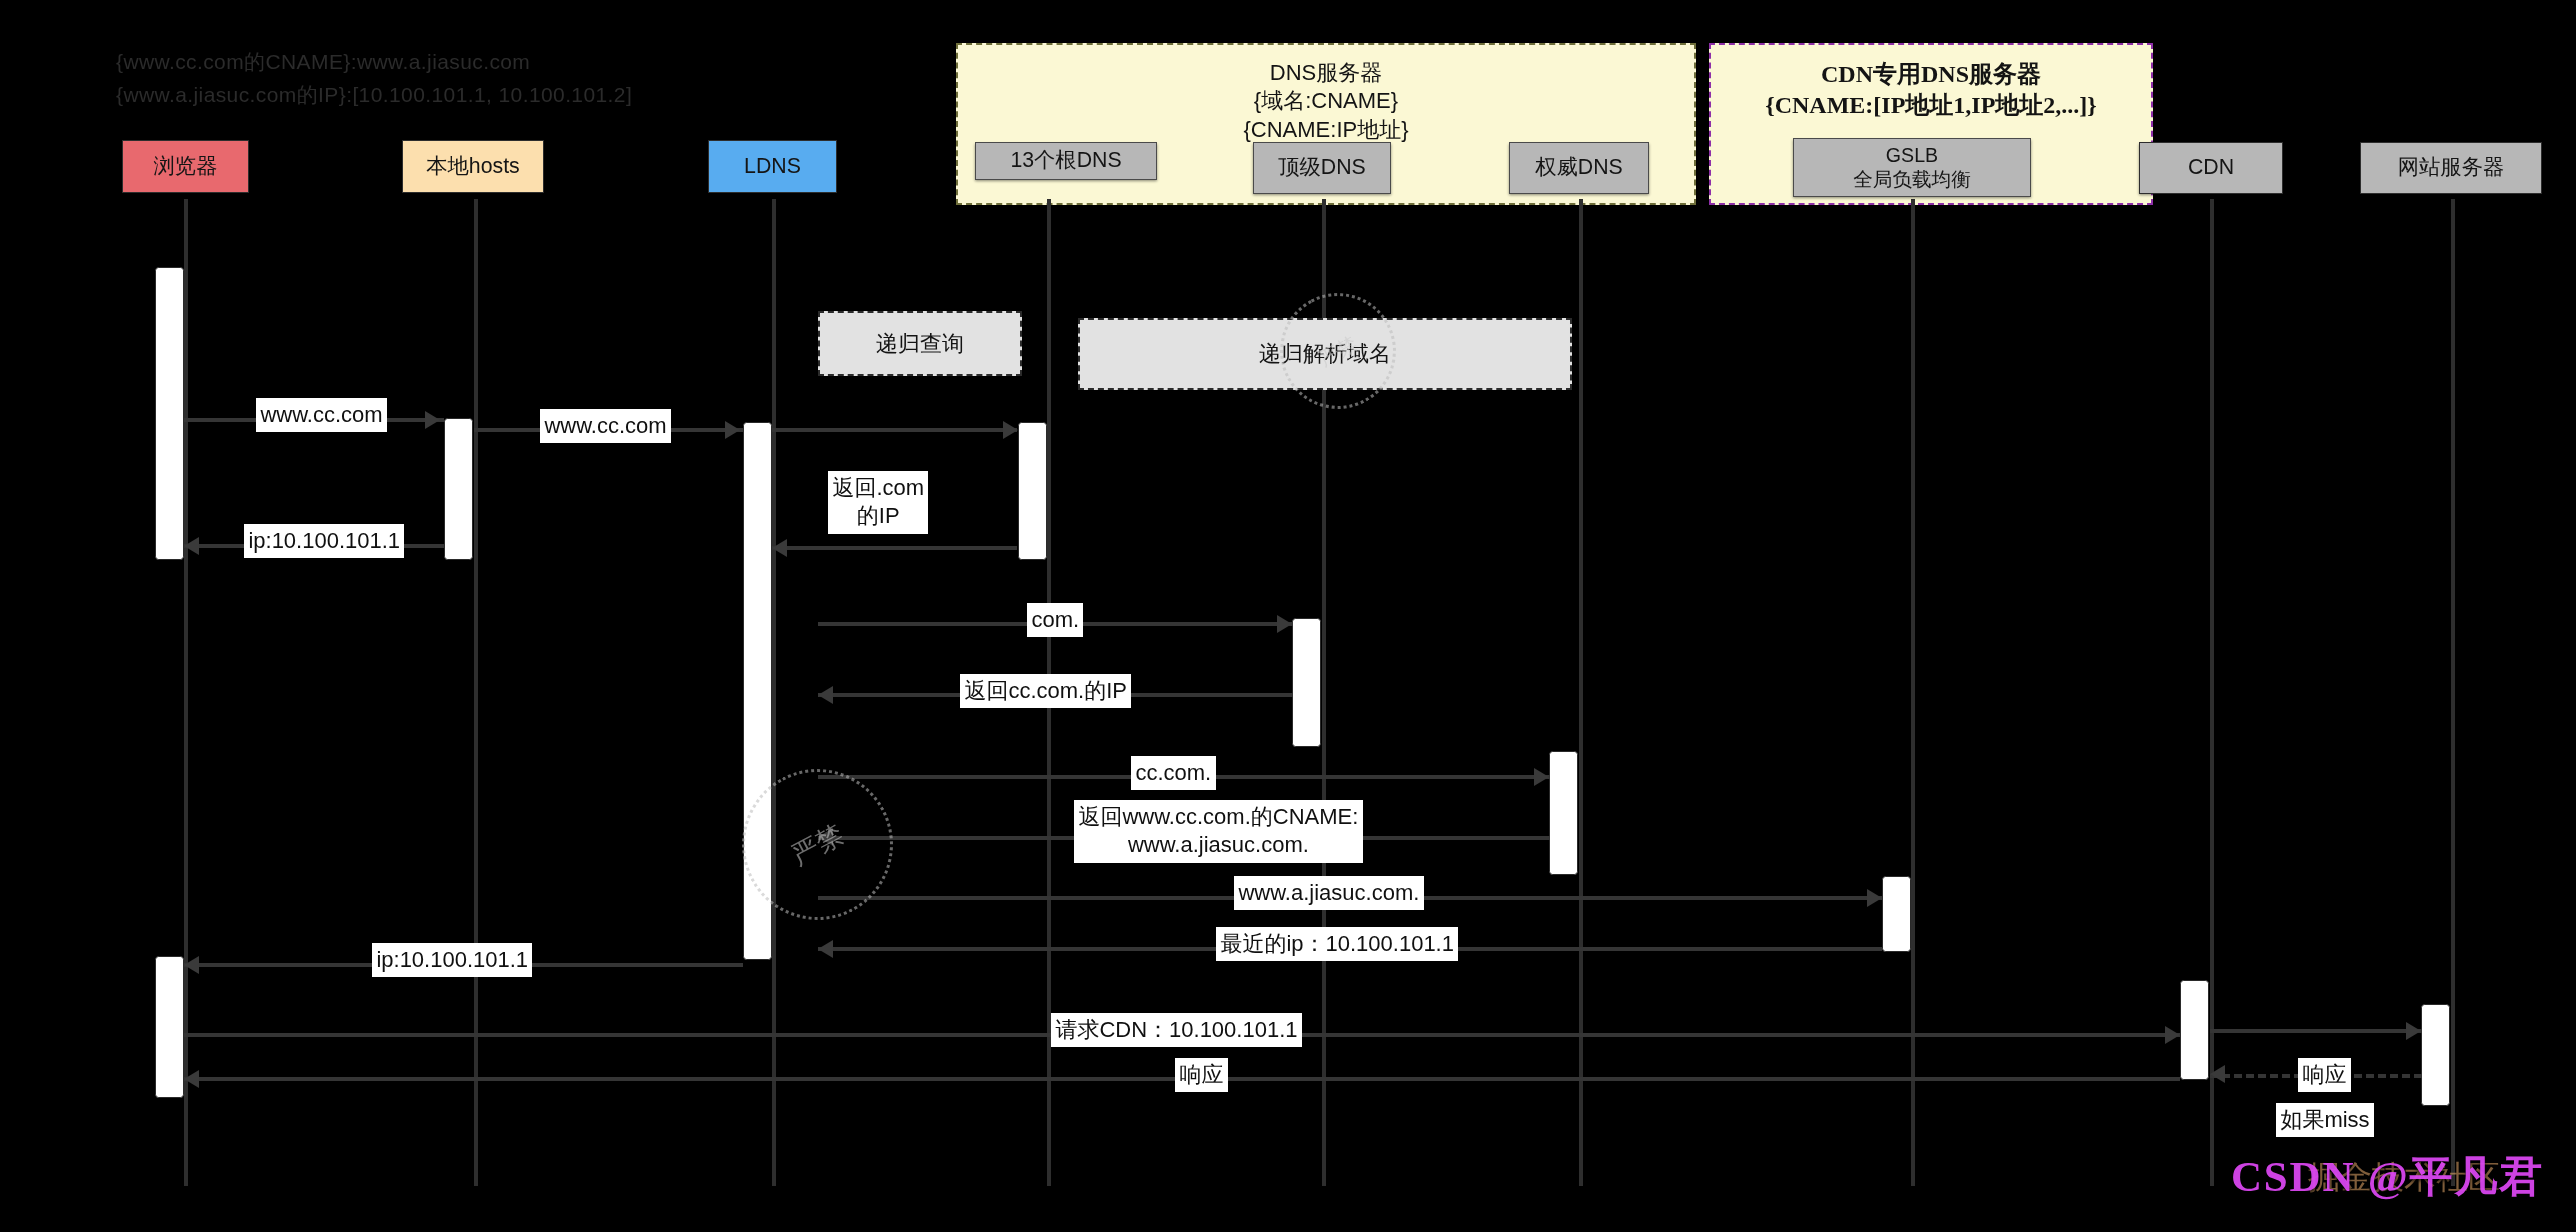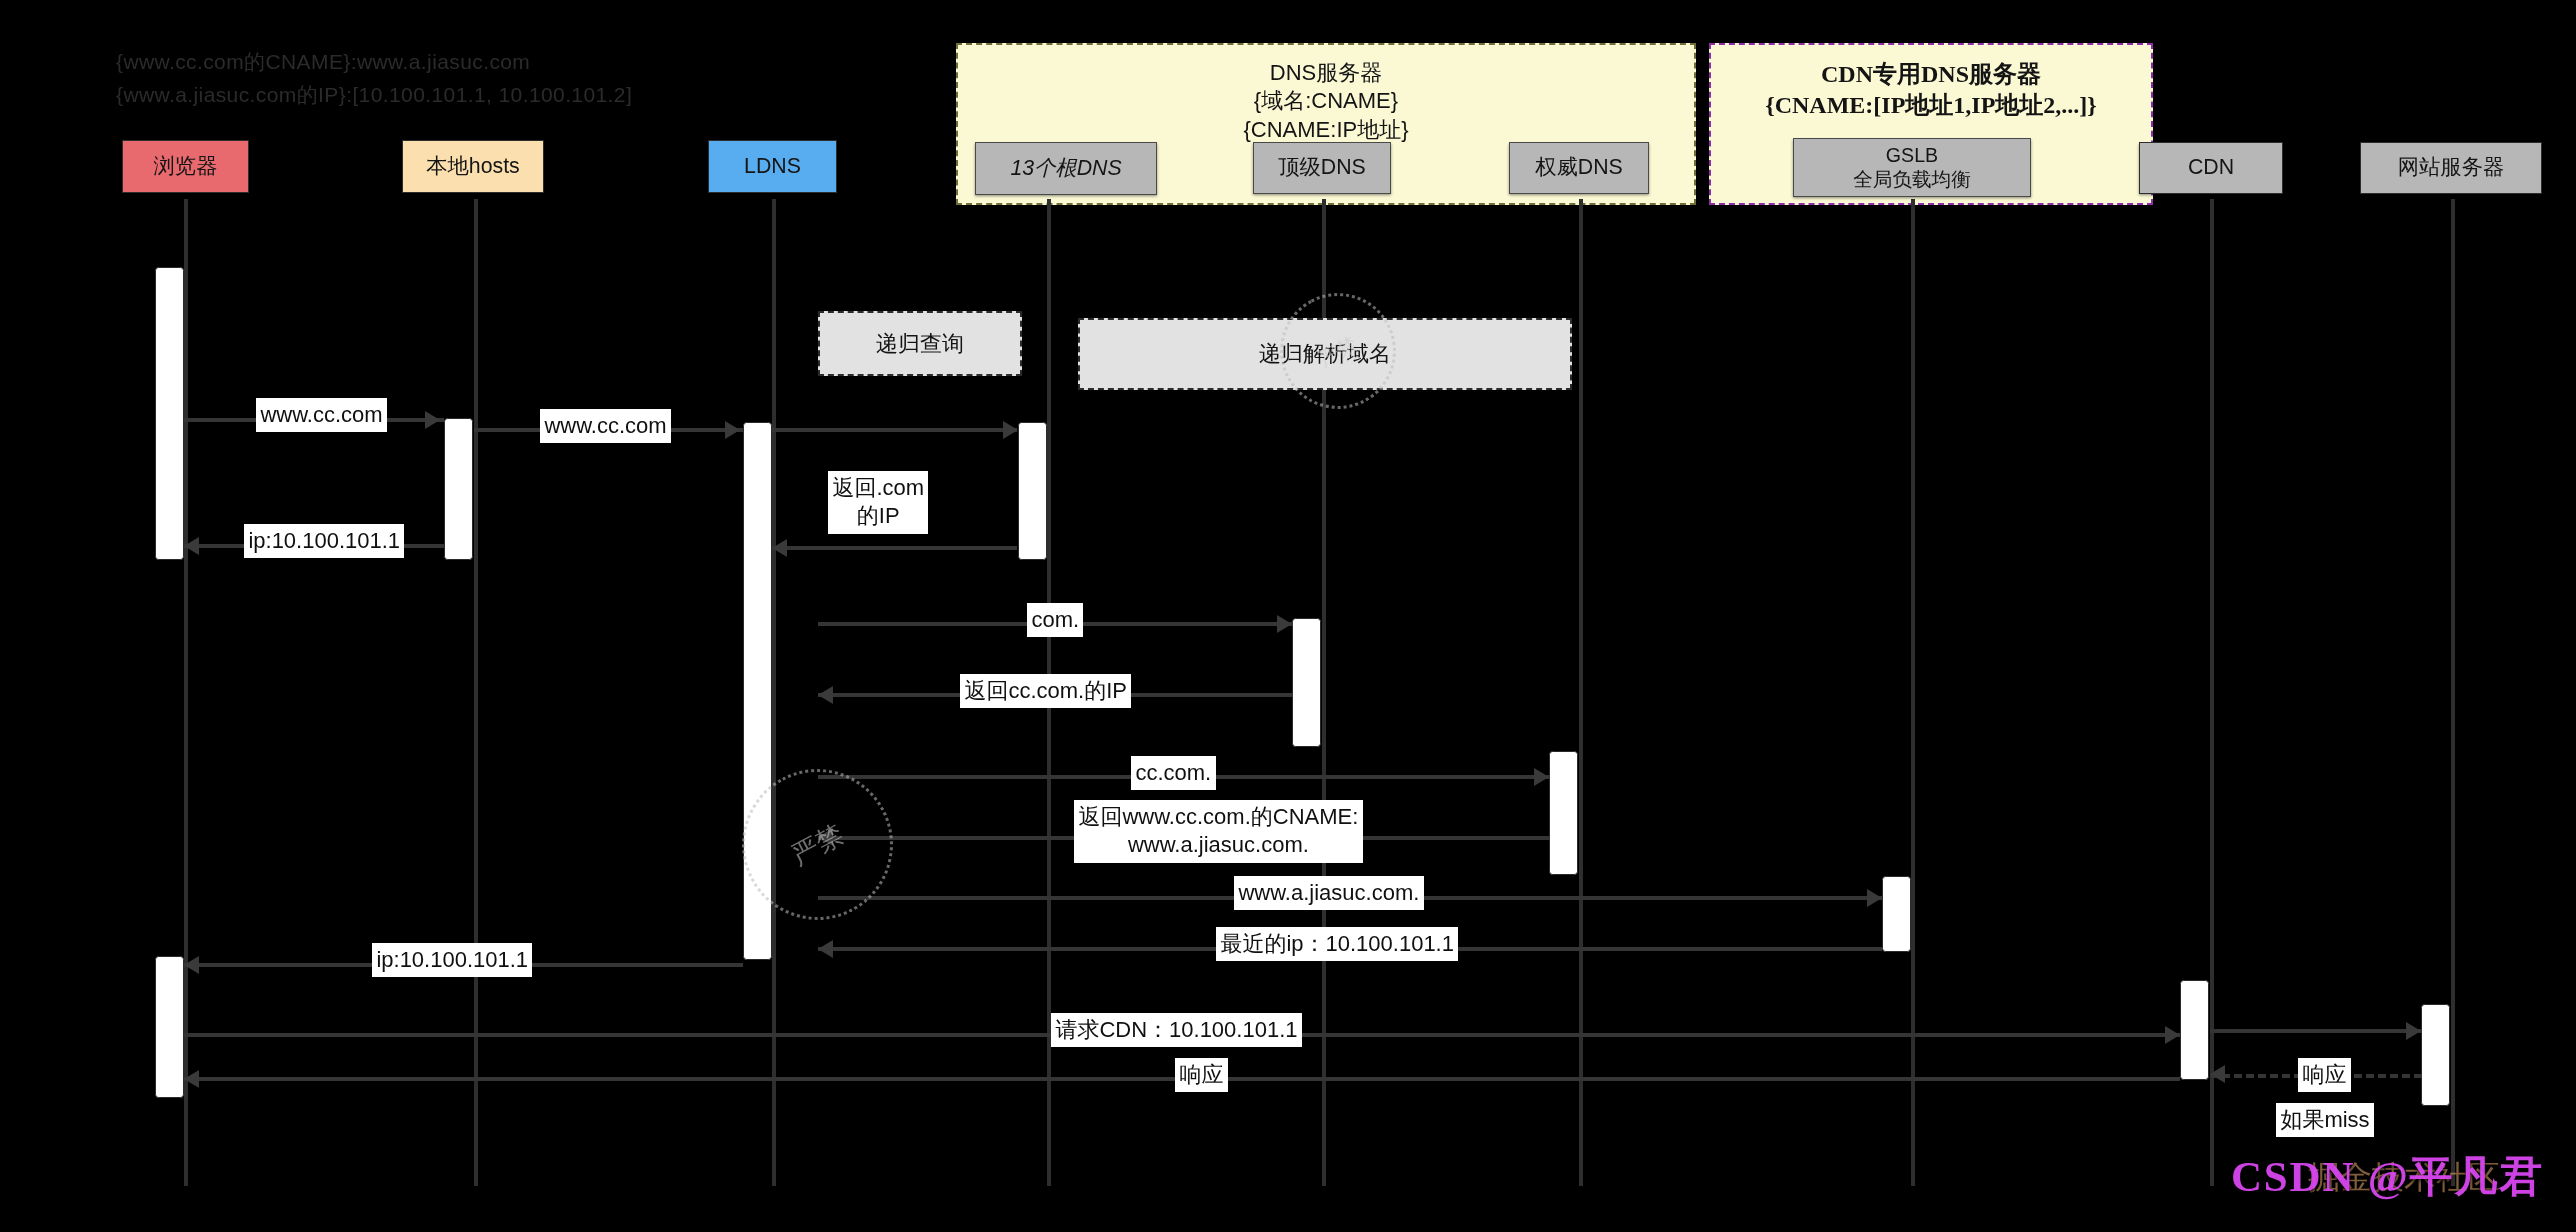--- a/index.html
+++ b/index.html
@@ -104,21 +104,21 @@
   </div>
 
   <div class="part orange" style="left:402px; top:140px; width:142px; height:53px;">
     <span>本地hosts</span>
   </div>
 
   <div class="part blue" style="left:708px; top:140px; width:129px; height:53px;">
     <span>LDNS</span>
   </div>
 
-  <div class="part grey" style="left:975px; top:142px; width:182px; height:53px;font-style:italic;">
+  <div class="part grey" style="left:975px; top:142px; width:182px; height:38px;">
     <span>13个根DNS</span>
   </div>
 
   <div class="part grey" style="left:1253px; top:142px; width:138px; height:52px;">
     <span>顶级DNS</span>
   </div>
 
   <div class="part grey" style="left:1509px; top:142px; width:140px; height:52px;">
     <span>权威DNS</span>
   </div>

